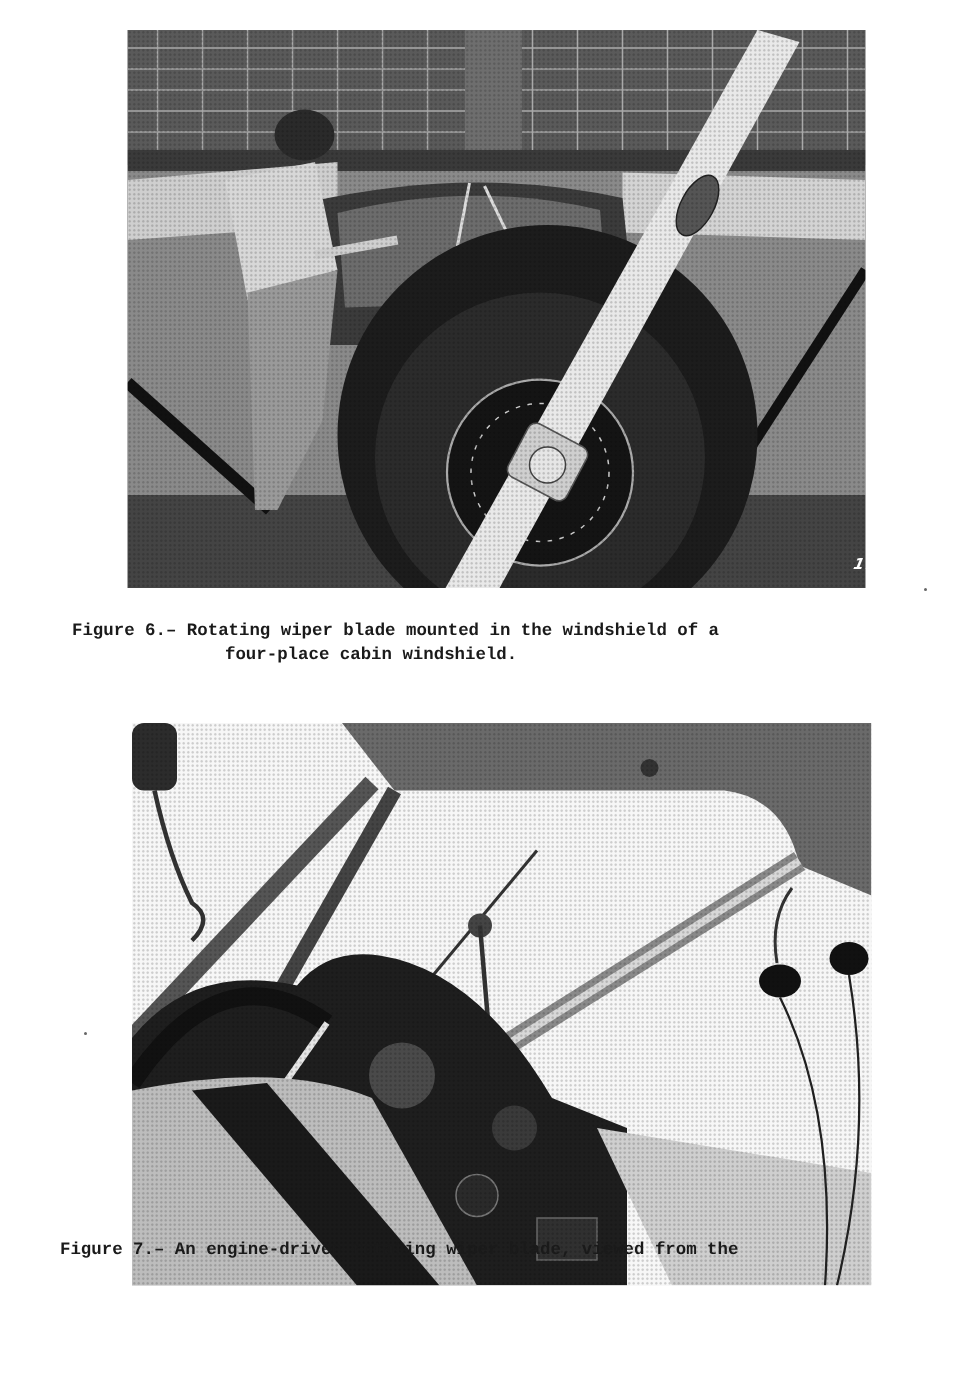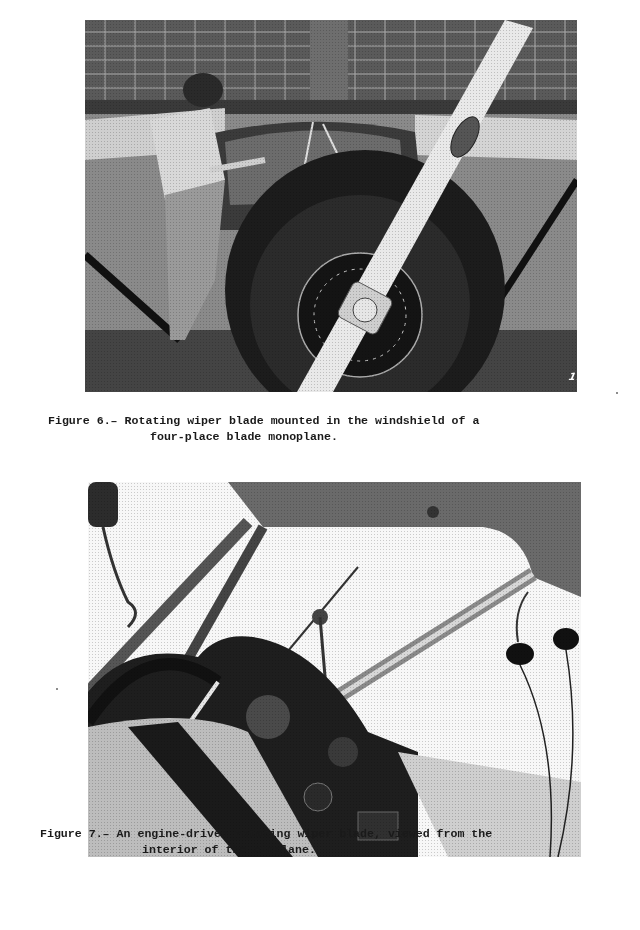--- a/index.html
+++ b/index.html
@@ -91,21 +91,21 @@
 
       <polygon points="420,0 448,8 248,372 212,372" fill="#e9e9e9"></polygon>
       <ellipse cx="380" cy="117" rx="11" ry="22" transform="rotate(28 380 117)" fill="#555" stroke="#222" stroke-width="1"></ellipse>
       <rect x="258" y="268" width="44" height="40" rx="6" fill="#cfcfcf" stroke="#555" stroke-width="1" transform="rotate(28 280 288)"></rect>
       <circle cx="280" cy="290" r="12" fill="#e6e6e6" stroke="#444" stroke-width="1"></circle>
     </svg>
     <div class="halftone"></div>
     <div class="plate-no" id="fig6-plate">17753.</div>
   </div>
 
-  <div class="caption" id="fig6-caption"><span class="lbl">Figure 6.–</span> <span>Rotating wiper blade mounted in the windshield of a</span><span class="line2">four-place blade monoplane.</span></div>
+  <div class="caption" id="fig6-caption"><span class="lbl">Figure 6.–</span> <span>Rotating wiper blade mounted in the windshield of a</span><span class="line2">four-place cabin windshield.</span></div>
 
   <span class="speck" style="left:616px; top:392px;"></span>
 
   <div class="photo" id="fig7-photo" style="background:#f4f4f4;">
     <svg viewBox="0 0 493 375" preserveAspectRatio="none">
       <rect x="0" y="0" width="493" height="375" fill="#f7f7f7"></rect>
 
       <path d="M140,0 L493,0 L493,115 L445,95 Q435,50 395,45 L175,45 Z" fill="#6a6a6a"></path>
       <circle cx="345" cy="30" r="6" fill="#333"></circle>
 
@@ -138,16 +138,16 @@
       <path d="M440,110 Q425,130 430,160" stroke="#333" stroke-width="2" fill="none"></path>
       <ellipse cx="432" cy="172" rx="14" ry="11" fill="#111"></ellipse>
       <ellipse cx="478" cy="157" rx="13" ry="11" fill="#111"></ellipse>
       <path d="M432,183 Q470,260 462,375" stroke="#222" stroke-width="1.5" fill="none"></path>
       <path d="M478,168 Q495,270 470,375" stroke="#222" stroke-width="1.5" fill="none"></path>
     </svg>
     <div class="halftone"></div>
 
   </div>
 
-  <div class="caption" id="fig7-caption"><span class="lbl">Figure 7.–</span> <span>An engine-driven rotating wiper blade, viewed from the</span><span class="line2">interior of the airplane.</span></div>
+  <div class="caption" id="fig7-caption"><span class="lbl">Figure 7.–</span> <span>An engine-driven rotating wiper blade, viewed from the</span></div>
 
   <span class="speck" style="left:56px; top:688px;"></span>
 </div>
 
 </body></html>

